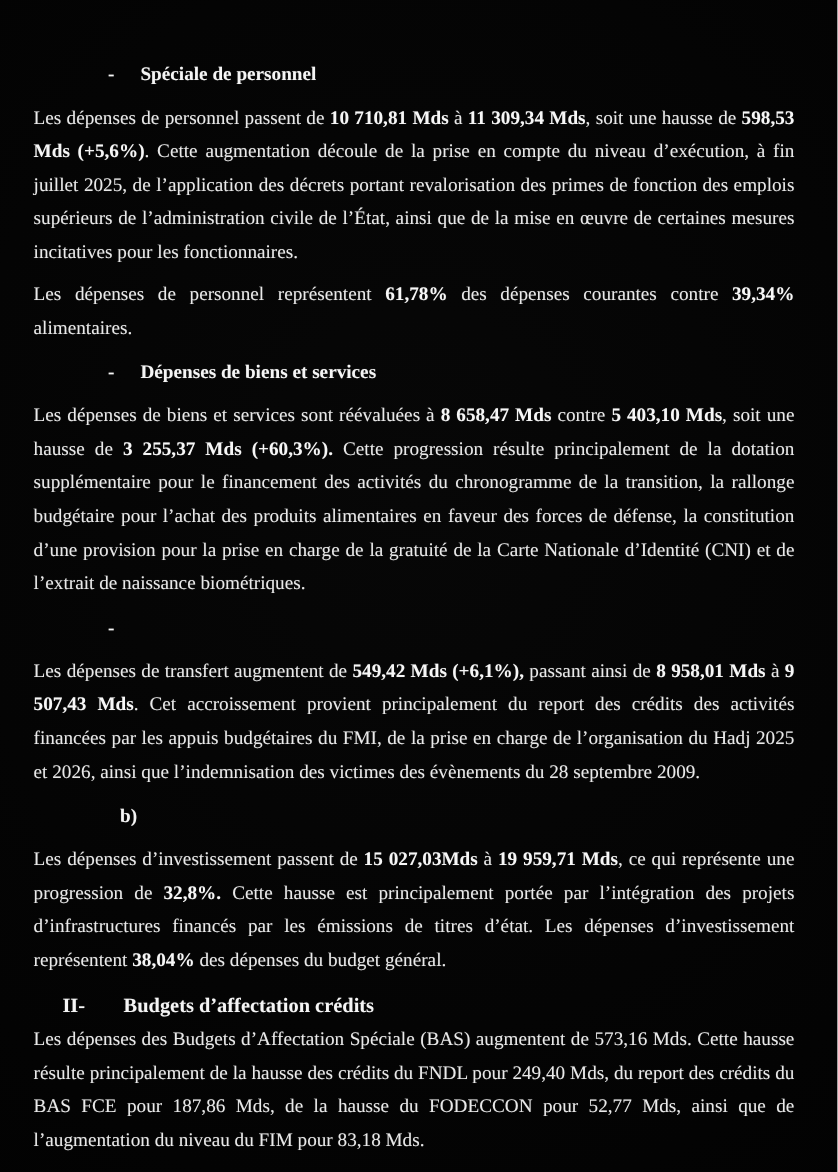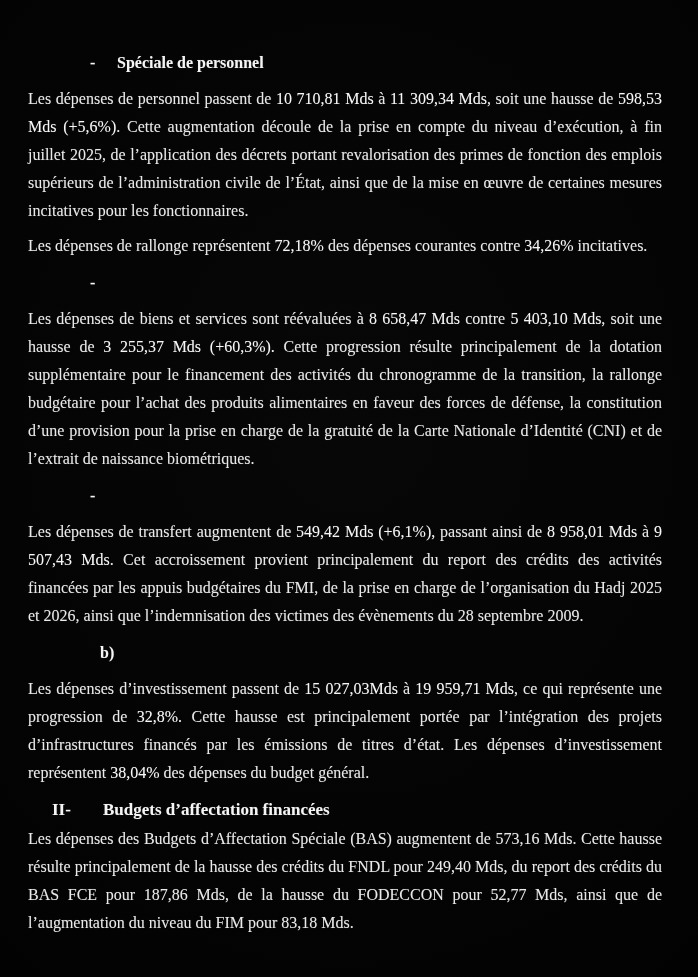--- a/index.html
+++ b/index.html
@@ -20,21 +20,21 @@
     line-height: 28px;
     color: #e9e9e9;
     text-shadow: 0 0 1px rgba(255,255,255,0.25);
   }
   .para {
     margin: 7px 0;
     text-align: justify;
   }
   .para b {
     color: #f7f7f7;
-    font-weight: normal;
+    font-weight: bold;
   }
   .heading {
     display: flex;
     align-items: baseline;
     font-weight: bold;
     color: #f5f5f5;
     margin: 9px 0 8px;
     white-space: nowrap;
   }
   .heading .bullet {
@@ -53,31 +53,32 @@
 </style>
 </head>
 <body>
 
 <div class="page" style="color: rgb(233, 233, 233);">
     <div class="heading dash">
       <span class="bullet">-</span>
       <span class="heading-text">Spéciale de personnel</span>
     </div>
     <p class="para"><span>Les dépenses de personnel passent de </span><b>10&nbsp;710,81 Mds</b><span> à </span><b>11&nbsp;309,34 Mds</b><span>, soit une hausse de </span><b>598,53 Mds (+5,6%)</b><span>. Cette augmentation découle de la prise en compte du niveau d’exécution, à fin juillet 2025, de l’application des décrets portant revalorisation des primes de fonction des emplois supérieurs de l’administration civile de l’État, ainsi que de la mise en œuvre de certaines mesures incitatives pour les fonctionnaires.</span></p>
-    <p class="para"><span>Les dépenses de rallonge représentent </span><b>72,18%</b><span> des dépenses courantes contre </span><b>34,26%</b><span> incitatives.</span></p>
+    <p class="para"><span>Les dépenses de personnel représentent </span><b>61,78%</b><span> des dépenses courantes contre </span><b>39,34%</b><span> alimentaires.</span></p>
     <div class="heading dash">
       <span class="bullet">-</span>
+      <span class="heading-text">Dépenses de biens et services</span>
     </div>
     <p class="para"><span>Les dépenses de biens et services sont réévaluées à </span><b>8&nbsp;658,47 Mds</b><span> contre </span><b>5&nbsp;403,10 Mds</b><span>, soit une hausse de </span><b>3&nbsp;255,37 Mds (+60,3%).</b><span> Cette progression résulte principalement de la dotation supplémentaire pour le financement des activités du chronogramme de la transition, la rallonge budgétaire pour l’achat des produits alimentaires en faveur des forces de défense, la constitution d’une provision pour la prise en charge de la gratuité de la Carte Nationale d’Identité (CNI) et de l’extrait de naissance biométriques.</span></p>
     <div class="heading dash">
       <span class="bullet">-</span>
     </div>
     <p class="para"><span>Les dépenses de transfert augmentent de </span><b>549,42 Mds (+6,1%),</b><span> passant ainsi de </span><b>8&nbsp;958,01 Mds</b><span> à </span><b>9 507,43 Mds</b><span>. Cet accroissement provient principalement du report des crédits des activités financées par les appuis budgétaires du FMI, de la prise en charge de l’organisation du Hadj 2025 et 2026, ainsi que l’indemnisation des victimes des évènements du 28 septembre 2009.</span></p>
     <div class="heading letter">
       <span class="bullet">b)</span>
     </div>
     <p class="para"><span>Les dépenses d’investissement passent de </span><b>15&nbsp;027,03Mds</b><span> à </span><b>19&nbsp;959,71 Mds</b><span>, ce qui représente une progression de </span><b>32,8%.</b><span> Cette hausse est principalement portée par l’intégration des projets d’infrastructures financés par les émissions de titres d’état. Les dépenses d’investissement représentent </span><b>38,04%</b><span> des dépenses du budget général.</span></p>
     <div class="heading roman">
       <span class="bullet">II-</span>
-      <span class="heading-text">Budgets d’affectation financées</span>
+      <span class="heading-text">Budgets d’affectation crédits</span>
     </div>
     <p class="para"><span>Les dépenses des Budgets d’Affectation Spéciale (BAS) augmentent de 573,16 Mds. Cette hausse résulte principalement de la hausse des crédits du FNDL pour 249,40 Mds, du report des crédits du BAS FCE pour 187,86 Mds, de la hausse du FODECCON pour 52,77 Mds, ainsi que de l’augmentation du niveau du FIM pour 83,18 Mds.</span></p>
   </div>
 
 </body></html>

